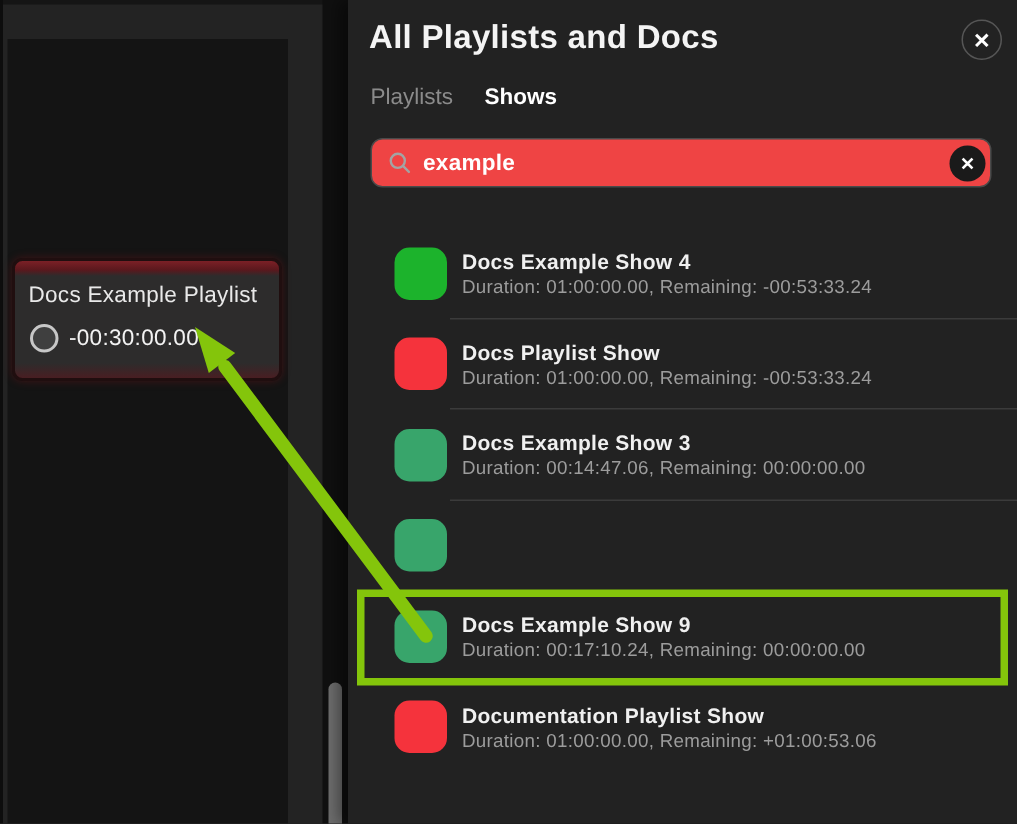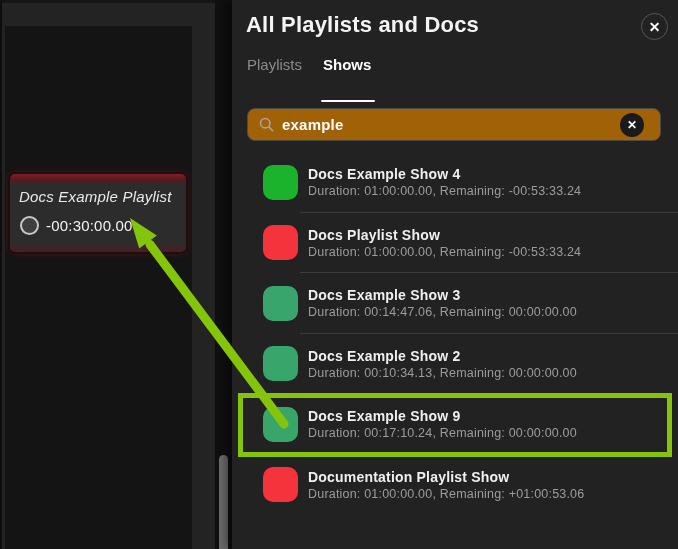--- a/index.html
+++ b/index.html
@@ -19,21 +19,21 @@
 
   .playlist-card {
     position:absolute; left:8px; top:172px; width:180px; height:82px;
     border-radius:7px;
     border:2px solid #200e0f;
     background:linear-gradient(180deg,#7b2026 0px,#5a181d 6px,#2d2c2c 10px,#2d2c2c 68px,#4e1b20 80px);
     box-shadow:0 0 6px rgba(120,20,25,.45);
   }
   .playlist-card .card-title {
     position:absolute; left:9px; top:14px; width:164px;
-    font-size:15px; color:#e9e9e9; letter-spacing:.2px; white-space:nowrap;font-style:italic;
+    font-size:15px; color:#e9e9e9; letter-spacing:.2px; white-space:nowrap;
   }
   .playlist-card .card-row { position:absolute; left:10px; top:42px; display:flex; align-items:center; gap:7px; }
   .status-circle {
     width:19px; height:19px; border-radius:50%;
     border:2px solid #c7c7c7; background:#3f3f3f; display:inline-block;
   }
   .card-time { font-size:15px; color:#f2f2f2; letter-spacing:.2px; }
 
   
   .panel {
@@ -51,23 +51,23 @@
     font-size:14px; font-weight:700; color:#ffffff; cursor:pointer; background:transparent;
   }
   .tabs { position:absolute; left:15px; top:56px; display:flex; gap:21px; }
   .tab { font-size:15px; color:#8b8b8b; padding-bottom:10px; position:relative; cursor:pointer; }
   .tab.active { color:#ffffff; font-weight:600; }
   .tab.active::after {
     content:""; position:absolute; left:-2px; right:-4px; bottom:-19px;
     height:2.5px; background:#ffffff; border-radius:1px;
   }
   .search-box {
-    position:absolute; left:15px; top:108px; width:414px; height:33px;
-    border:1.5px solid #4a4a4a; border-radius:8px; background:#a16207;
-    display:flex; align-items:center; padding:0 16px 0 11px;
+    position:absolute; left:15px; top:92px; width:414px; height:33px;
+    border:1.5px solid #4a4a4a; border-radius:8px; background:#ef4444;
+    display:flex; align-items:center; padding:0 3px 0 11px;
   }
   .search-glyph { flex:0 0 auto; margin-right:8px; display:flex; }
   .search-value { flex:1 1 auto; font-size:15px; font-weight:600; color:#ffffff; letter-spacing:.2px; }
   .clear-btn {
     flex:0 0 auto; width:24px; height:24px; border-radius:50%; background:#1a1a1a;
     display:flex; align-items:center; justify-content:center;
     font-size:12px; font-weight:700; color:#ffffff; cursor:pointer;
   }
   
   .show-list { position:absolute; left:0; top:152px; width:504px; }
@@ -142,24 +142,20 @@
     </div>
     <div class="show-row with-divider">
       <span class="swatch" style="background: rgb(56, 165, 107);"></span>
       <span class="show-text">
         <span class="show-name">Docs Example Show 3</span>
         <span class="show-details">Duration: 00:14:47.06, Remaining: 00:00:00.00</span>
       </span>
     </div>
     <div class="show-row">
       <span class="swatch" style="background: rgb(56, 165, 107);"></span>
-      <span class="show-text">
-        <span class="show-name">Docs Example Show 2</span>
-        <span class="show-details">Duration: 00:10:34.13, Remaining: 00:00:00.00</span>
-      </span>
     </div>
     <div class="show-row">
       <span class="swatch" style="background: rgb(56, 165, 107);"></span>
       <span class="show-text">
         <span class="show-name">Docs Example Show 9</span>
         <span class="show-details">Duration: 00:17:10.24, Remaining: 00:00:00.00</span>
       </span>
     </div>
     <div class="show-row">
       <span class="swatch" style="background: rgb(245, 51, 60);"></span>

